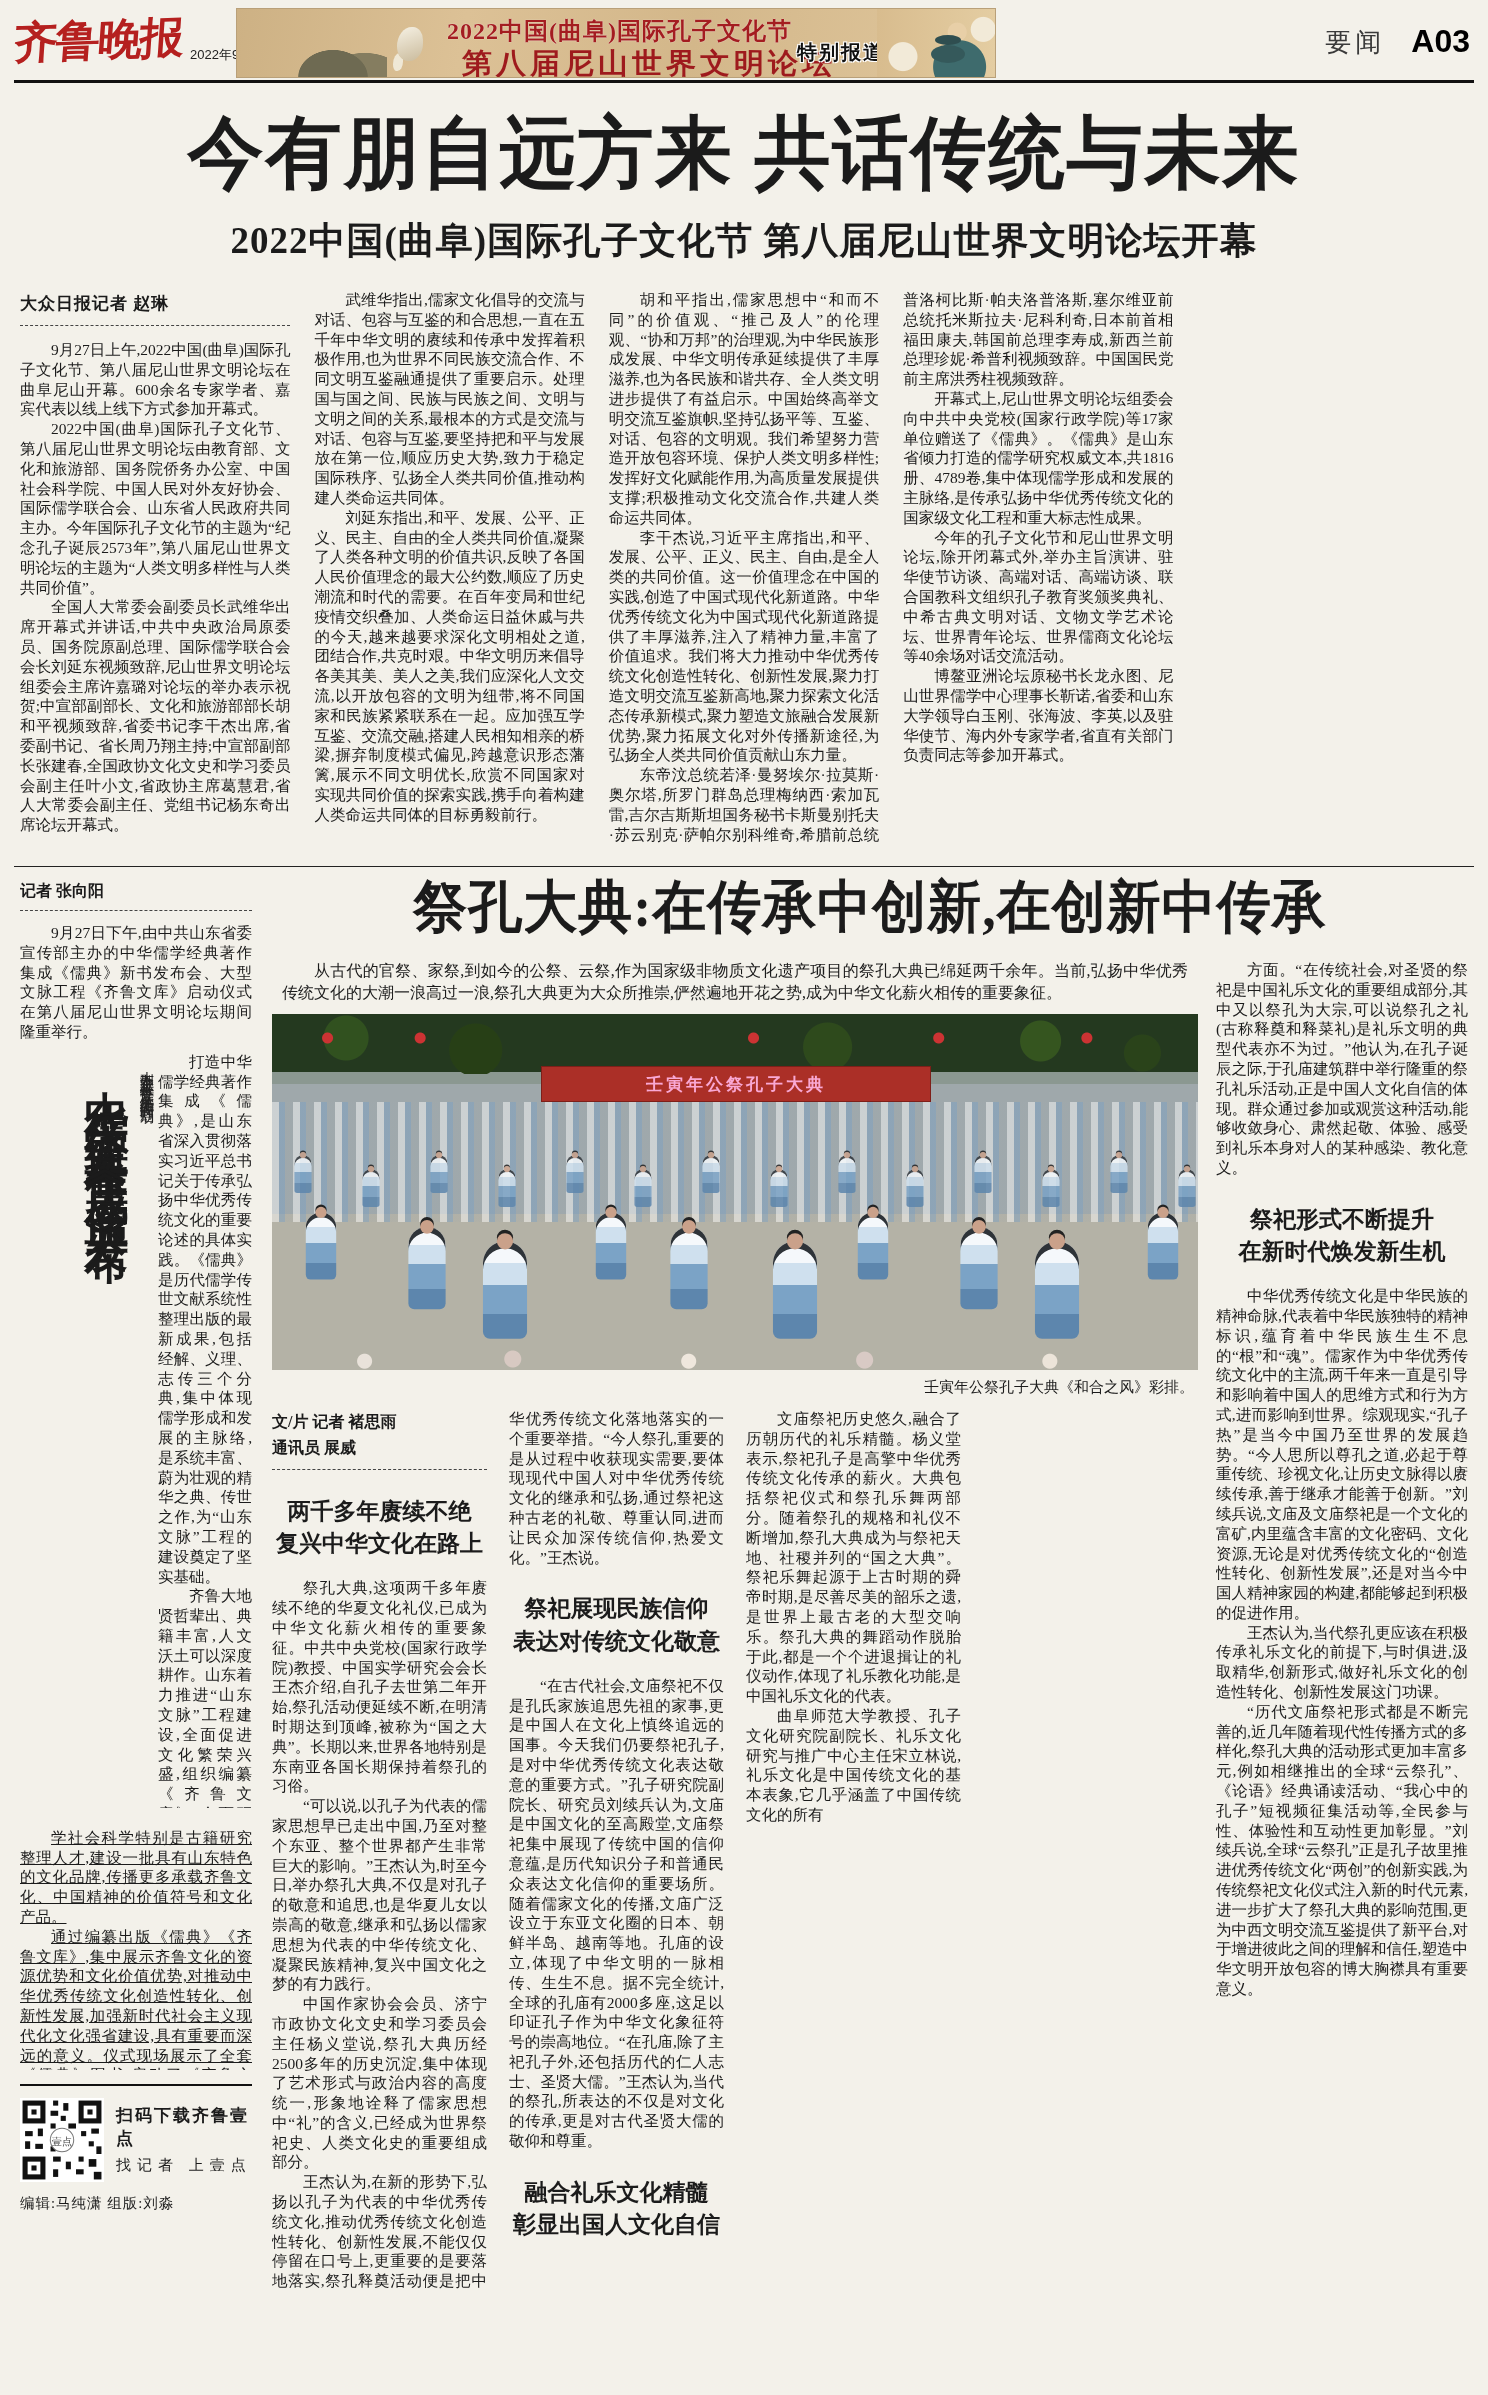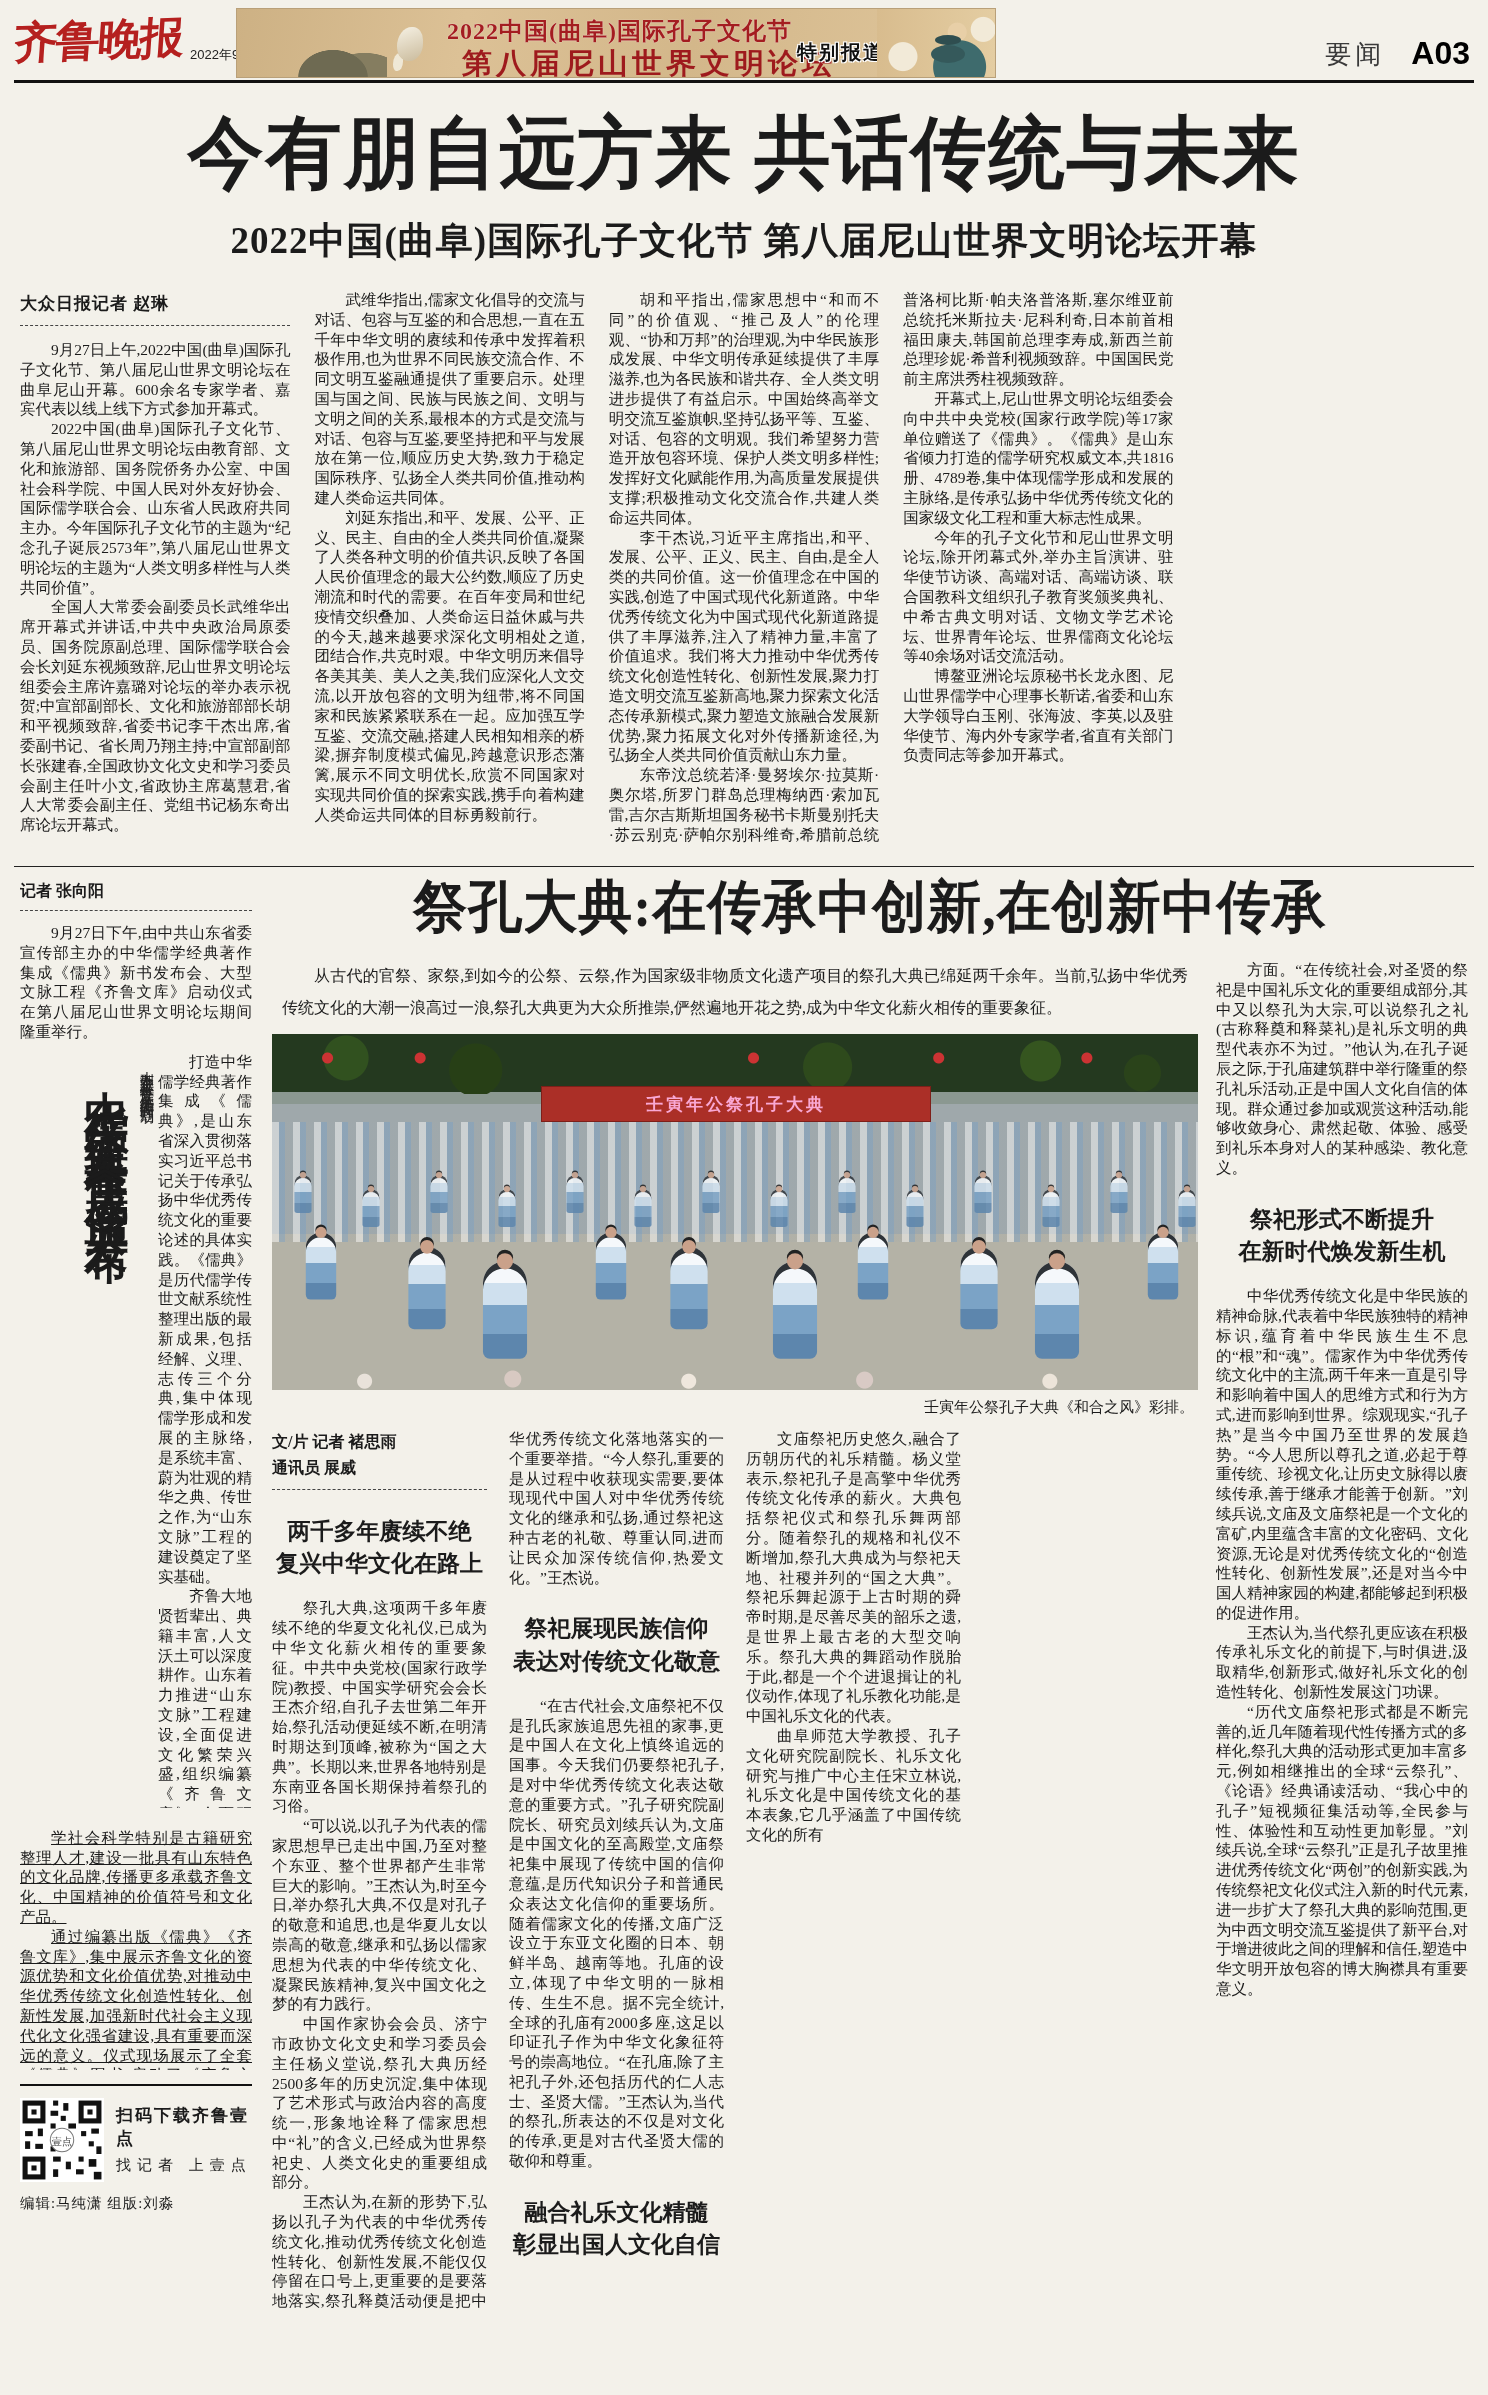--- a/index.html
+++ b/index.html
@@ -28,21 +28,21 @@
          background:radial-gradient(ellipse at 40% 100%,#6e6a52 0 45%,transparent 46%),
                     radial-gradient(ellipse at 75% 100%,#857d60 0 40%,transparent 41%);}
   .confucius{position:absolute;right:0;top:0;width:118px;height:68px;
              background:radial-gradient(circle at 70% 85%,#3e6b6d 0 26px,transparent 27px),
                         radial-gradient(circle at 68% 34%,#e8cfa7 0 9px,transparent 10px),
                         radial-gradient(circle at 22% 70%,#f2ead8 0 14px,transparent 15px),
                         radial-gradient(circle at 90% 30%,#f2ead8 0 12px,transparent 13px),
                         linear-gradient(90deg,#d8bc8e,#e4cda2);}
   .confucius:after{content:"";position:absolute;right:34px;top:26px;width:26px;height:10px;
                    border-radius:50%;background:#2f4e50;box-shadow:0 14px 0 4px #35595b;}
-  .section-head{flex:1;display:flex;align-items:flex-end;justify-content:flex-end;gap:26px;padding-bottom:8px;}
+  .section-head{flex:1;display:flex;align-items:flex-end;justify-content:flex-end;gap:26px;padding-bottom:20px;}
   .section-label{font-size:26px;color:#3a3a3a;letter-spacing:4px;font-family:"Liberation Sans",sans-serif;}
   .page-number{font-size:32px;font-weight:bold;color:#000000;font-family:"Liberation Sans",sans-serif;}
   .toprule{height:3px;background:#111;margin:0 14px;}
   
   .lead{text-align:center;padding:14px 30px 6px;}
   .lead h1{margin:6px 0 10px;font-size:76px;font-weight:900;letter-spacing:2px;
            font-family:"Liberation Serif",serif;transform:scaleY(1.04);}
   .lead h2{margin:0;font-size:37px;font-weight:600;letter-spacing:1px;}
   
   .story1{padding:18px 20px 0;}
@@ -69,21 +69,21 @@
   .qrtext b{display:block;font-size:17px;letter-spacing:2px;}
   .qrtext span{display:block;font-size:15px;letter-spacing:6px;margin-top:6px;}
   .editors{font-size:14.5px;margin-top:12px;letter-spacing:1px;}
   
   .story2{flex:1;overflow:hidden;}
   .kicker{text-align:center;font-size:27px;letter-spacing:2px;margin:14px 0 6px;}
   .headline2{text-align:center;font-size:54px;font-weight:900;margin:4px 0 14px;letter-spacing:1px;
              font-family:"Liberation Serif",serif;transform:scaleY(1.05);}
   .s2top{display:flex;gap:18px;}
   .s2left{flex:1;}
-  .intro{font-size:16px;line-height:32px;text-align:justify;text-indent:2em;margin:2px 10px 10px;}
+  .intro{font-size:16px;line-height:22px;text-align:justify;text-indent:2em;margin:2px 10px 10px;}
   .photo{position:relative;height:356px;overflow:hidden;background:
      linear-gradient(#24391f 0 58px,#8b9891 58px 70px,#9fa8ab 70px 200px,#b4b2a6 200px 100%);}
   .ph-trees{position:absolute;inset:0 0 auto 0;height:60px;background:
      radial-gradient(circle at 8% 40%,#31511f 0 22px,transparent 23px),
      radial-gradient(circle at 22% 60%,#273f16 0 26px,transparent 27px),
      radial-gradient(circle at 60% 55%,#2e4a1c 0 24px,transparent 25px),
      radial-gradient(circle at 83% 45%,#35551f 0 20px,transparent 21px),
      radial-gradient(circle at 94% 65%,#2a431a 0 18px,transparent 19px);}
   .ph-lanterns{position:absolute;top:16px;left:0;right:0;height:16px;background:
      radial-gradient(circle at 6% 50%,#c33 0 5px,transparent 6px),

